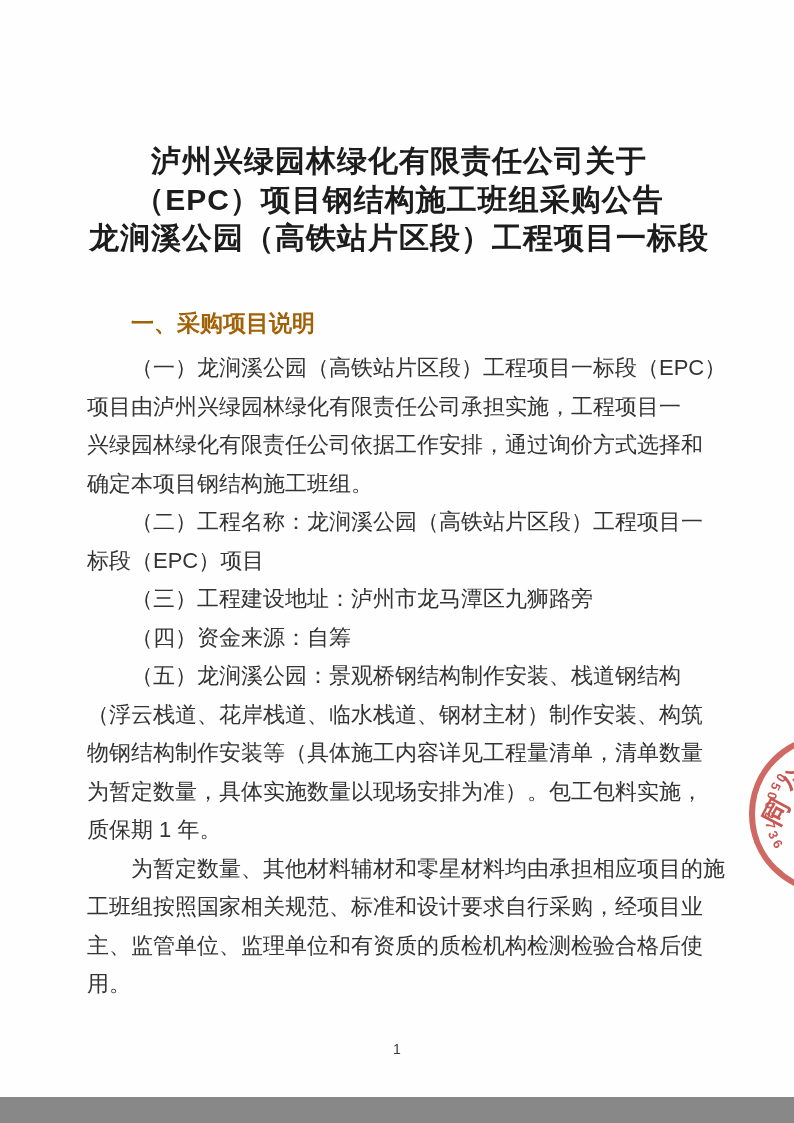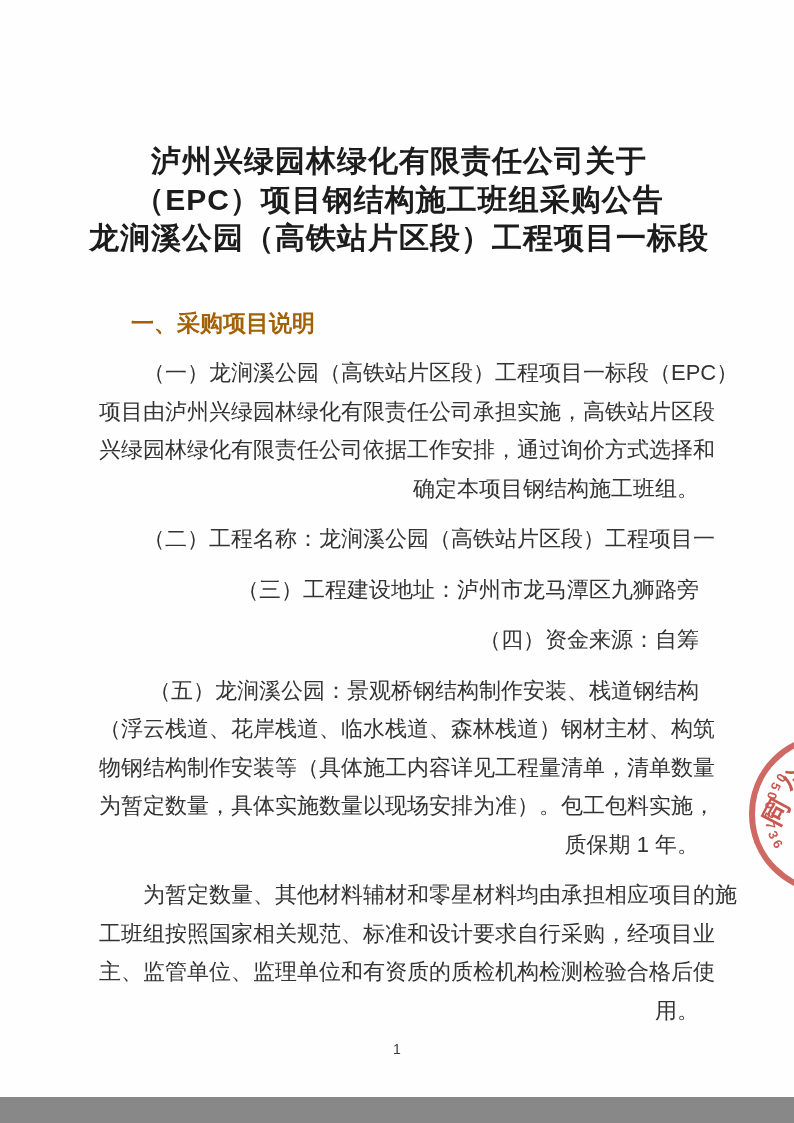--- a/index.html
+++ b/index.html
@@ -37,21 +37,21 @@
     color: #a16207;
     line-height: 38.5px;
     white-space: nowrap;
   }
   .body-text {
     margin-top: 7px;
     font-size: 22px;
     line-height: 38.5px;
     color: #333;
   }
-  .para { margin: 12px; text-align: right; }
+  .para { margin: 0; }
   .line { height: 38.5px; white-space: nowrap; }
   .line.indent { padding-left: 44px; }
   .page-number {
     position: absolute;
     top: 1041px;
     left: 0;
     width: 100%;
     text-align: center;
     font-size: 14px;
     color: #3a3a3a;
@@ -81,40 +81,41 @@
       <div class="title-line">（EPC）项目钢结构施工班组采购公告</div>
       <div class="title-line">龙涧溪公园（高铁站片区段）工程项目一标段</div>
     </div>
 
     <div class="section-heading">一、采购项目说明</div>
 
     <div class="body-text">
 
       <div class="para">
         <div class="line indent">（一）龙涧溪公园（高铁站片区段）工程项目一标段（EPC）</div>
-        <div class="line">项目由泸州兴绿园林绿化有限责任公司承担实施，高铁站片区段</div>
+        <div class="line">项目由泸州兴绿园林绿化有限责任公司承担实施，工程项目一</div>
         <div class="line">兴绿园林绿化有限责任公司依据工作安排，通过询价方式选择和</div>
         <div class="line">确定本项目钢结构施工班组。</div>
       </div>
 
       <div class="para">
         <div class="line indent">（二）工程名称：龙涧溪公园（高铁站片区段）工程项目一</div>
+        <div class="line">标段（EPC）项目</div>
       </div>
 
       <div class="para">
         <div class="line indent">（三）工程建设地址：泸州市龙马潭区九狮路旁</div>
       </div>
 
       <div class="para">
         <div class="line indent">（四）资金来源：自筹</div>
       </div>
 
       <div class="para">
         <div class="line indent">（五）龙涧溪公园：景观桥钢结构制作安装、栈道钢结构</div>
-        <div class="line">（浮云栈道、花岸栈道、临水栈道、森林栈道）钢材主材、构筑</div>
+        <div class="line">（浮云栈道、花岸栈道、临水栈道、钢材主材）制作安装、构筑</div>
         <div class="line">物钢结构制作安装等（具体施工内容详见工程量清单，清单数量</div>
         <div class="line">为暂定数量，具体实施数量以现场安排为准）。包工包料实施，</div>
         <div class="line">质保期 1 年。</div>
       </div>
 
       <div class="para">
         <div class="line indent">为暂定数量、其他材料辅材和零星材料均由承担相应项目的施</div>
         <div class="line">工班组按照国家相关规范、标准和设计要求自行采购，经项目业</div>
         <div class="line">主、监管单位、监理单位和有资质的质检机构检测检验合格后使</div>
         <div class="line">用。</div>

